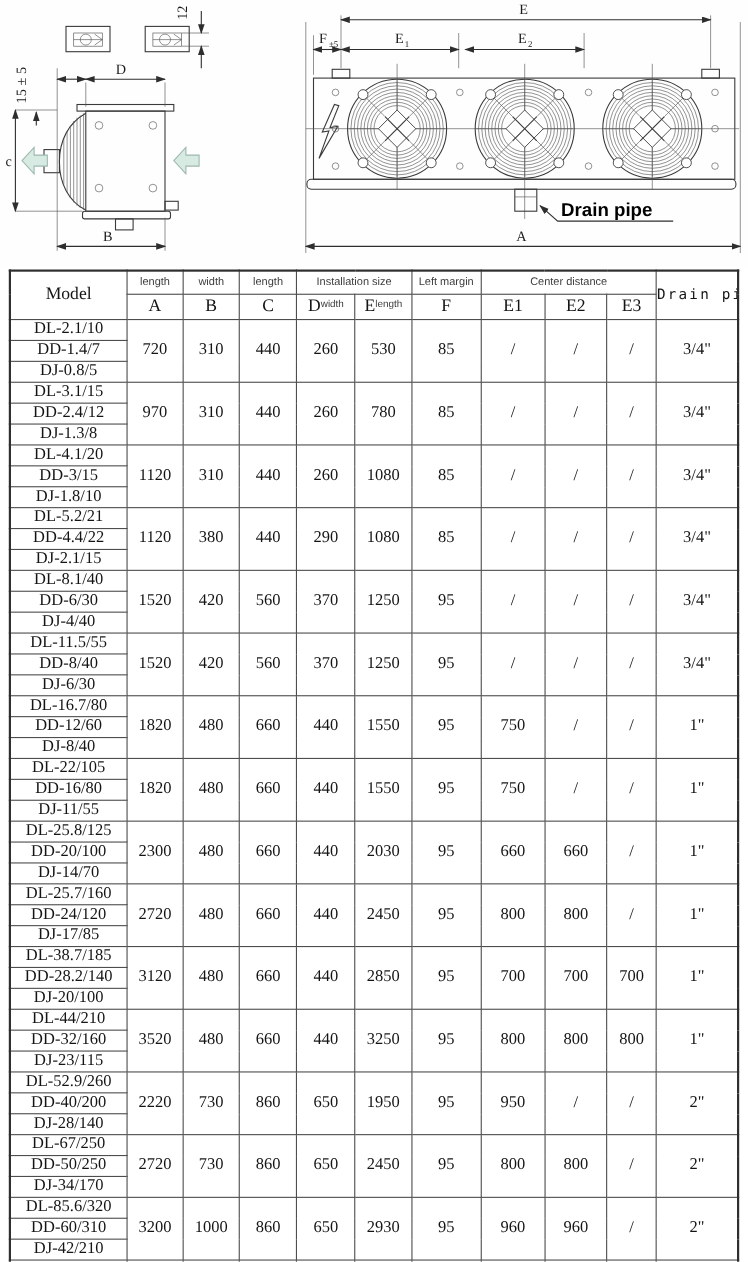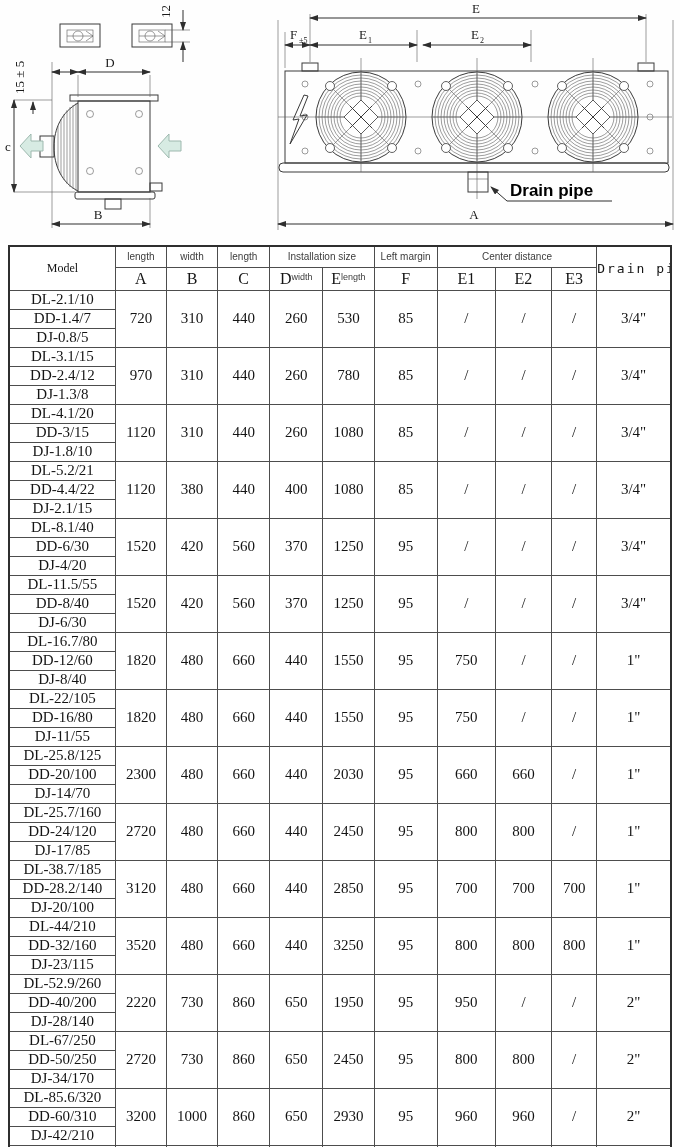--- a/index.html
+++ b/index.html
@@ -221,21 +221,21 @@
     <col style="width:53px">
       <col style="width:51px">
       <col style="width:63px">
       <col style="width:58px">
     <col style="width:56px">
       <col style="width:45px">
       <col style="width:74px">
   </colgroup>
   <thead>
     <tr>
-      <th rowspan="2" style="font-size:12px">Model</th>
+      <th rowspan="2" style="font-size:16px">Model</th>
       <th class="h-small">length</th>
       <th class="h-small">width</th>
       <th class="h-small">length</th>
       <th class="h-small" colspan="2">Installation size</th>
       <th class="h-small">Left margin</th>
       <th class="h-small" colspan="3">Center distance</th>
       <th rowspan="2" class="drain-head">Drain pipe</th>
     </tr>
     <tr>
       <th class="h-letter">A</th>
@@ -305,21 +305,21 @@
         <td class="model-cell">DD-3/15</td>
       </tr>
       <tr>
         <td class="model-cell">DJ-1.8/10</td>
       </tr>
       <tr>
         <td class="model-cell">DL-5.2/21</td>
         <td rowspan="3" class="val-cell">1120</td>
         <td rowspan="3" class="val-cell">380</td>
         <td rowspan="3" class="val-cell">440</td>
-        <td rowspan="3" class="val-cell">400</td>
+        <td rowspan="3" class="val-cell">290</td>
         <td rowspan="3" class="val-cell">1080</td>
         <td rowspan="3" class="val-cell">85</td>
         <td rowspan="3" class="val-cell">/</td>
         <td rowspan="3" class="val-cell">/</td>
         <td rowspan="3" class="val-cell">/</td>
         <td rowspan="3" class="val-cell">3/4"</td>
       </tr>
       <tr>
         <td class="model-cell">DD-4.4/22</td>
       </tr>
@@ -336,21 +336,21 @@
         <td rowspan="3" class="val-cell">95</td>
         <td rowspan="3" class="val-cell">/</td>
         <td rowspan="3" class="val-cell">/</td>
         <td rowspan="3" class="val-cell">/</td>
         <td rowspan="3" class="val-cell">3/4"</td>
       </tr>
       <tr>
         <td class="model-cell">DD-6/30</td>
       </tr>
       <tr>
-        <td class="model-cell">DJ-4/20</td>
+        <td class="model-cell">DJ-4/40</td>
       </tr>
       <tr>
         <td class="model-cell">DL-11.5/55</td>
         <td rowspan="3" class="val-cell">1520</td>
         <td rowspan="3" class="val-cell">420</td>
         <td rowspan="3" class="val-cell">560</td>
         <td rowspan="3" class="val-cell">370</td>
         <td rowspan="3" class="val-cell">1250</td>
         <td rowspan="3" class="val-cell">95</td>
         <td rowspan="3" class="val-cell">/</td>

